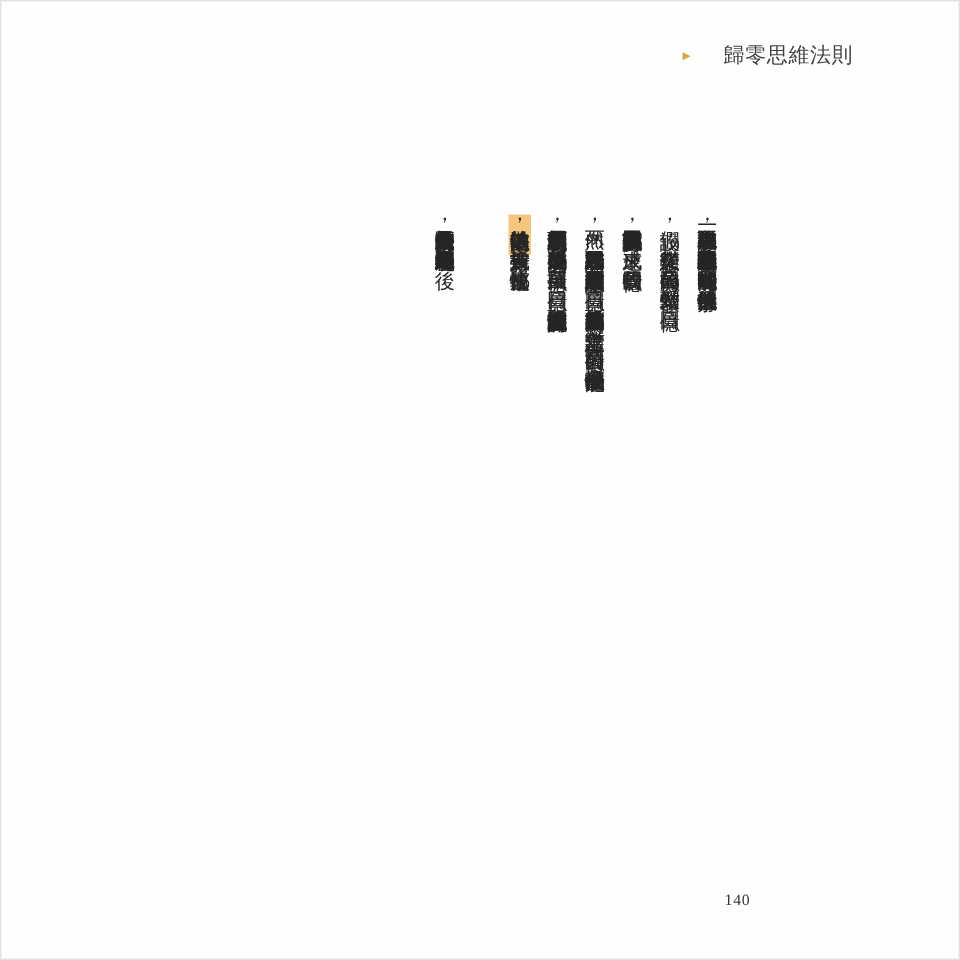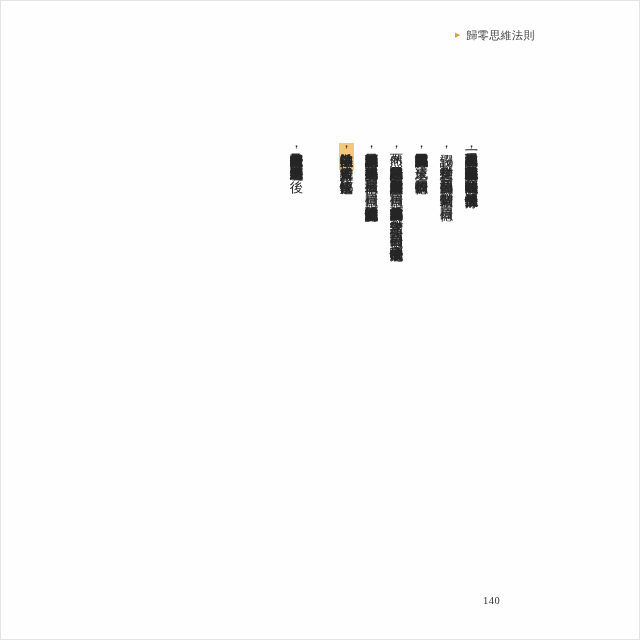--- a/index.html
+++ b/index.html
@@ -31,23 +31,24 @@
     gap:6px;
     white-space:nowrap;
   }
   .arrow-icon{
     color:var(--accent);
     font-size:7px;
     line-height:1;
     font-family:"DejaVu Sans",sans-serif;
   }
   .chapter-title{
-    font-size:11px;
+    font-size:14px;
     letter-spacing:0.4px;
     color:#424242;
+    margin-left:16px;
   }
   
   .body-text{
     position:absolute;
     top:115px;
     right:155px;
     height:429px;
     writing-mode:vertical-rl;
     -webkit-writing-mode:vertical-rl;
     font-size:13.4px;

